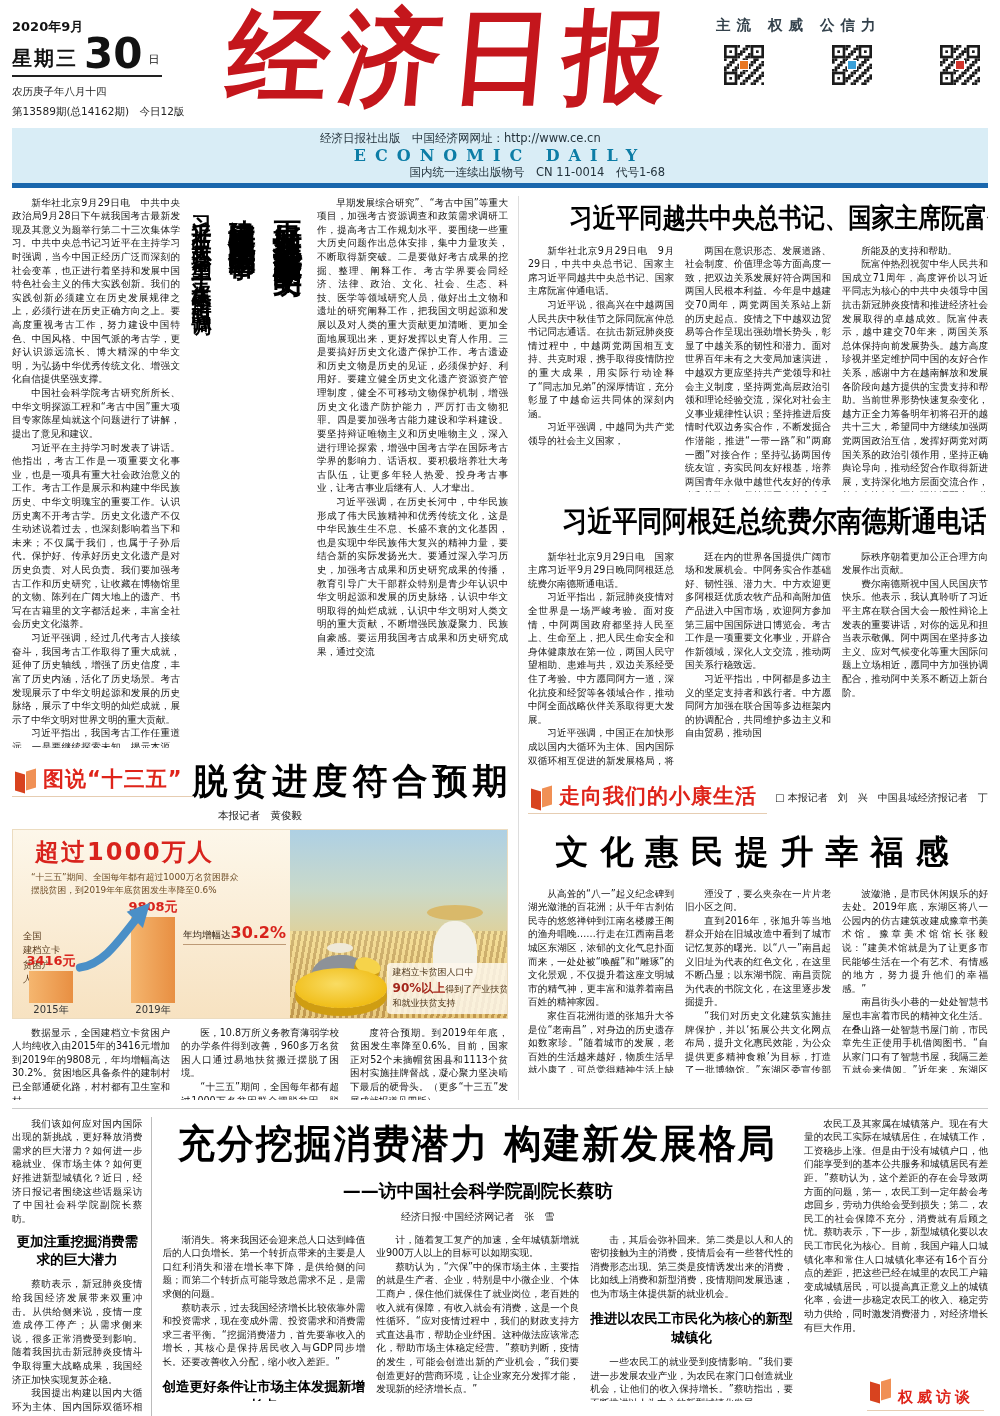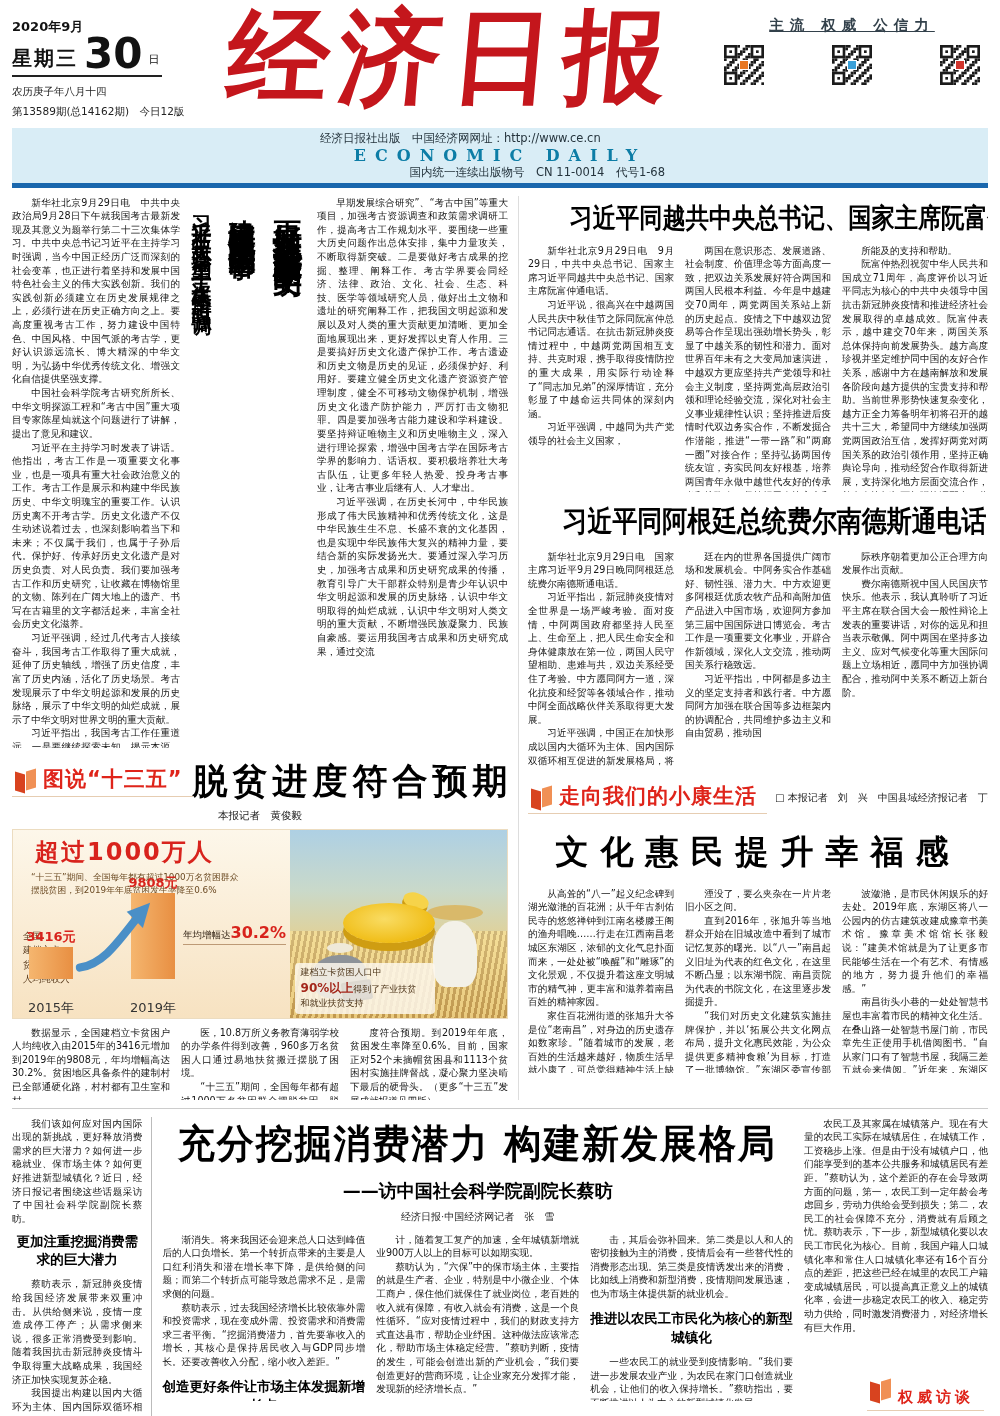--- a/index.html
+++ b/index.html
@@ -10,21 +10,21 @@
   .datebox{width:176px;padding-top:18px;}
   .d1{font-size:13px;font-weight:bold;}
   .drow{display:flex;align-items:flex-end;gap:6px;border-bottom:2px solid #222;padding-bottom:3px;margin-bottom:5px;width:150px;}
   .dweek{font-size:20px;font-weight:bold;letter-spacing:2px;}
   .dday{font-size:42px;font-weight:bold;line-height:.85;}
   .dsuf{font-size:11px;margin-bottom:5px;}
   .dsmall{font-size:10.5px;line-height:1.9;color:#222;}
   .brand{flex:1;text-align:center;color:#c4161c;font-size:102px;line-height:1.1;font-weight:bold;
          font-family:"DejaVu Serif","Liberation Serif",serif;letter-spacing:10px;transform:skewX(-5deg);white-space:nowrap;}
   .mast-right{width:272px;padding-top:16px;}
-  .slogan{font-size:14.5px;font-weight:bold;letter-spacing:6px;color:#33414b;text-align:center;margin-bottom:10px;white-space:nowrap;text-decoration:underline;}
+  .slogan{font-size:14.5px;font-weight:bold;letter-spacing:6px;color:#33414b;margin-bottom:10px;white-space:nowrap;}
   .qrs{display:flex;justify-content:space-between;padding:0 8px;}
   .qr{width:40px;height:40px;background:#fff;}
   .pubbar{display:flex;align-items:center;background:#d9edf6;margin:6px 12px 0;padding:3px 10px;font-size:11.5px;color:#25343d;flex-direction:column;}
   .pub-left{width:360px;}
   .pub-en{flex:1;text-align:center;font-family:"DejaVu Serif","Liberation Serif",serif;
           font-weight:bold;color:#0d7da6;font-size:16px;letter-spacing:9px;}
   .pub-right{width:330px;text-align:right;}
   .bluebar{height:5px;background:#1a67ad;margin:0 12px;}
   
   .body-wrap{display:flex;padding:8px 12px 0;gap:10px;height:904px;overflow:hidden;}
@@ -67,25 +67,25 @@
   .ig-sub{font-size:8.8px;color:#6b4a23;margin-top:3px;line-height:1.5;padding-left:10px;}
   .ig-chart{position:relative;height:116px;margin-top:4px;}
   .ig-axis{position:absolute;left:2px;top:28px;font-size:9.3px;color:#5a3c1e;line-height:1.55;width:58px;}
   .bar-wrap{position:absolute;text-align:center;width:52px;}
   .bw15{left:4px;bottom:0;}
   .bw19{left:106px;bottom:0;}
   .bar-val{color:#d8231c;font-weight:bold;font-size:13px;}
   .bar{width:44px;background:linear-gradient(90deg,#f5b66f,#e88f42);margin:1px auto 0;}
   .b15{height:32px;}
   .b19{height:86px;}
-  .bar-year{font-size:13px;color:#333;margin-top:20px;}
+  .bar-year{font-size:10px;color:#333;margin-top:0;}
   .swoosh{position:absolute;left:52px;bottom:44px;width:84px;height:72px;}
   .growth{position:absolute;left:162px;top:22px;white-space:nowrap;font-size:9.5px;color:#37281a;border-bottom:1px solid #bd9a76;padding-bottom:2px;}
   .growth b{color:#d8231c;font-size:16px;}
-  .ig-coin{position:absolute;left:57%;bottom:4px;display:flex;align-items:flex-end;gap:14px;z-index:3;flex-direction:column;}
+  .ig-coin{position:absolute;left:57%;bottom:4px;display:flex;align-items:flex-end;gap:0;z-index:3;}
   .coin{width:92px;height:46px;position:relative;}
   .coin .top{position:absolute;left:0;top:0;width:92px;height:40px;border-radius:50%;
              background:radial-gradient(ellipse at 45% 40%,#f9dc63,#f0bd17 70%);box-shadow:0 8px 0 #cf9d12;}
   .coin .notch{position:absolute;right:6px;top:-10px;width:26px;height:16px;border-radius:50%;background:#f6d34a;transform:rotate(18deg);box-shadow:0 4px 0 #cf9d12;}
   .coin-text{background:rgba(253,247,235,.85);border-radius:4px;padding:3px 6px;font-size:9px;line-height:1.5;color:#4a3216;width:128px;}
   .coin-text b{color:#a3261a;font-size:12px;}
   .ig-right{flex:1;position:relative;background:linear-gradient(180deg,#aed0e4 0%,#c9d9ca 32%,#e2d196 58%,#c9a45c 100%);overflow:hidden;}
   .ig-right .wheat{position:absolute;left:0;right:0;bottom:0;height:46%;
         background:repeating-linear-gradient(100deg,rgba(255,228,150,.6) 0 3px,rgba(176,128,52,.35) 3px 6px);}
   .fig{position:absolute;}

